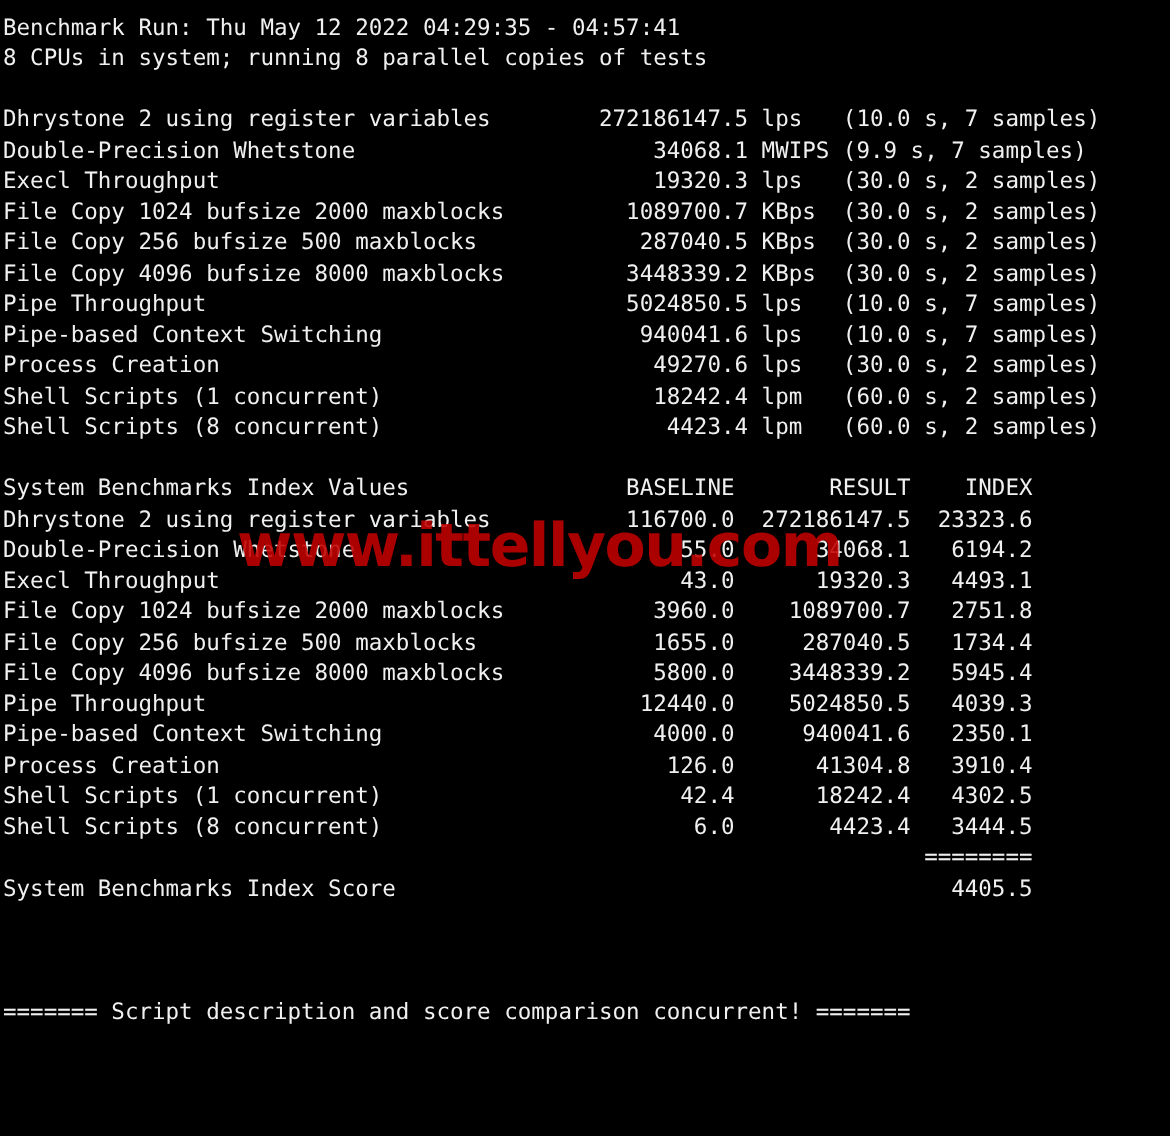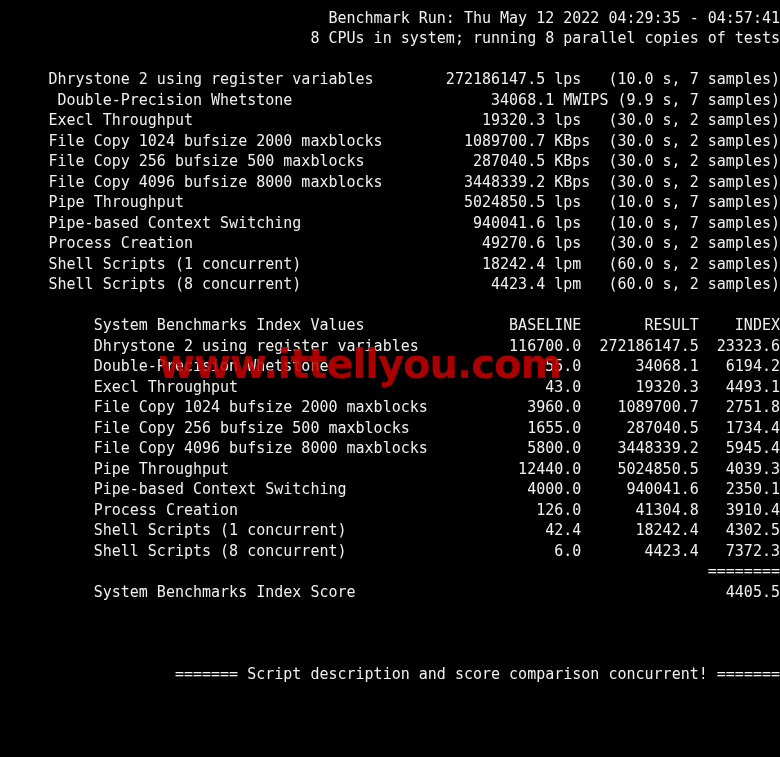--- a/index.html
+++ b/index.html
@@ -29,21 +29,20 @@
     position: absolute;
     left: 0;
     top: -13px;      
     width: 780px;
   }
   .line {
     height: 20.5px;
     white-space: pre;
     padding-left: 2px;
     font-variant-ligatures: none;
-    text-align: right;
   }
   .blank { height: 20.5px; }
   .watermark {
     position: absolute;
     left: 158px;
     top: 344px;
     width: 460px;
     font-family: "DejaVu Sans", "Liberation Sans", sans-serif;
     font-weight: bold;
     font-size: 40px;
@@ -85,21 +84,21 @@
     <div class="line">Dhrystone 2 using register variables          116700.0  272186147.5  23323.6</div>
     <div class="line">Double-Precision Whetstone                        55.0      34068.1   6194.2</div>
     <div class="line">Execl Throughput                                  43.0      19320.3   4493.1</div>
     <div class="line">File Copy 1024 bufsize 2000 maxblocks           3960.0    1089700.7   2751.8</div>
     <div class="line">File Copy 256 bufsize 500 maxblocks             1655.0     287040.5   1734.4</div>
     <div class="line">File Copy 4096 bufsize 8000 maxblocks           5800.0    3448339.2   5945.4</div>
     <div class="line">Pipe Throughput                                12440.0    5024850.5   4039.3</div>
     <div class="line">Pipe-based Context Switching                    4000.0     940041.6   2350.1</div>
     <div class="line">Process Creation                                 126.0      41304.8   3910.4</div>
     <div class="line">Shell Scripts (1 concurrent)                      42.4      18242.4   4302.5</div>
-    <div class="line">Shell Scripts (8 concurrent)                       6.0       4423.4   7372.3</div>
+    <div class="line">Shell Scripts (8 concurrent)                       6.0       4423.4   3444.5</div>
 
     <div class="line">                                                                    ========</div>
     <div class="line">System Benchmarks Index Score                                         4405.5</div>
 
     <div class="blank"></div>
     <div class="blank"></div>
     <div class="blank"></div>
 
     <div class="line">======= Script description and score comparison concurrent! =======</div>
   </div>

